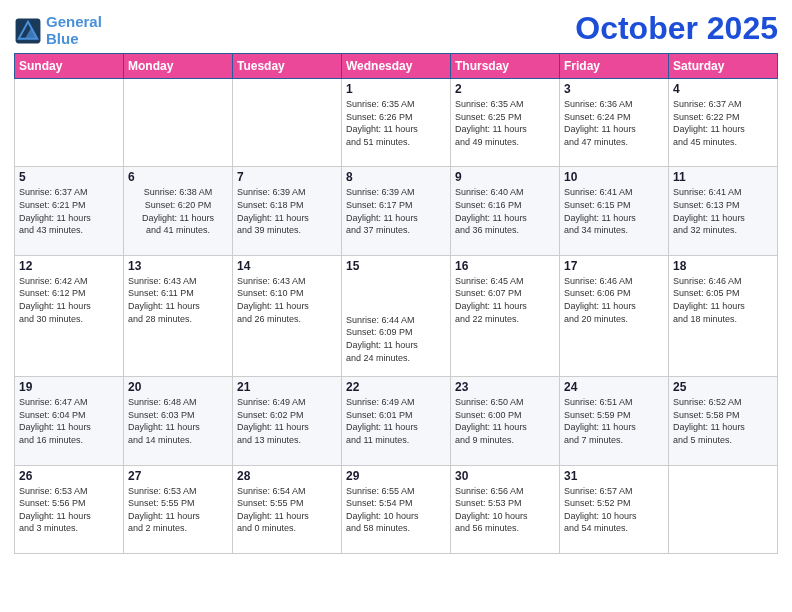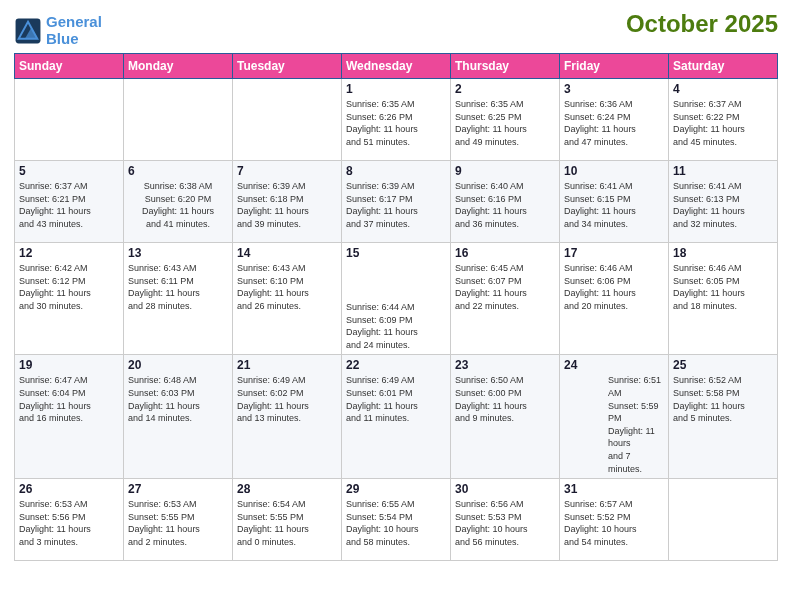--- a/index.html
+++ b/index.html
@@ -39,23 +39,23 @@
     }
     .logo-icon {
       width: 28px;
       height: 28px;
       margin-right: 4px;
     }
     .title-block {
       text-align: right;
     }
     .main-title {
-      font-size: 24px;
+      font-size: 32px;
       font-weight: bold;
-      color: #4d7c0f;
+      color: #1d4ed8;
     }
     .subtitle {
       font-size: 15px;
       color: #333;
       font-weight: normal;
     }
     .calendar {
       flex: 1;
       border: 1px solid #ccc;
       border-collapse: collapse;
@@ -299,21 +299,21 @@
           </td>
           <td>
             <span class="day-num">23</span>
             <div class="day-info" style="white-space: pre-line;">Sunrise: 6:50 AM
 Sunset: 6:00 PM
 Daylight: 11 hours
 and 9 minutes.</div>
           </td>
           <td>
             <span class="day-num">24</span>
-            <div class="day-info" style="white-space: pre-line; margin-left: 44px;">Sunrise: 6:51 AM
+            <div class="day-info" style="white-space: pre-line;">Sunrise: 6:51 AM
 Sunset: 5:59 PM
 Daylight: 11 hours
 and 7 minutes.</div>
           </td>
           <td>
             <span class="day-num">25</span>
             <div class="day-info" style="white-space: pre-line;">Sunrise: 6:52 AM
 Sunset: 5:58 PM
 Daylight: 11 hours
 and 5 minutes.</div>

